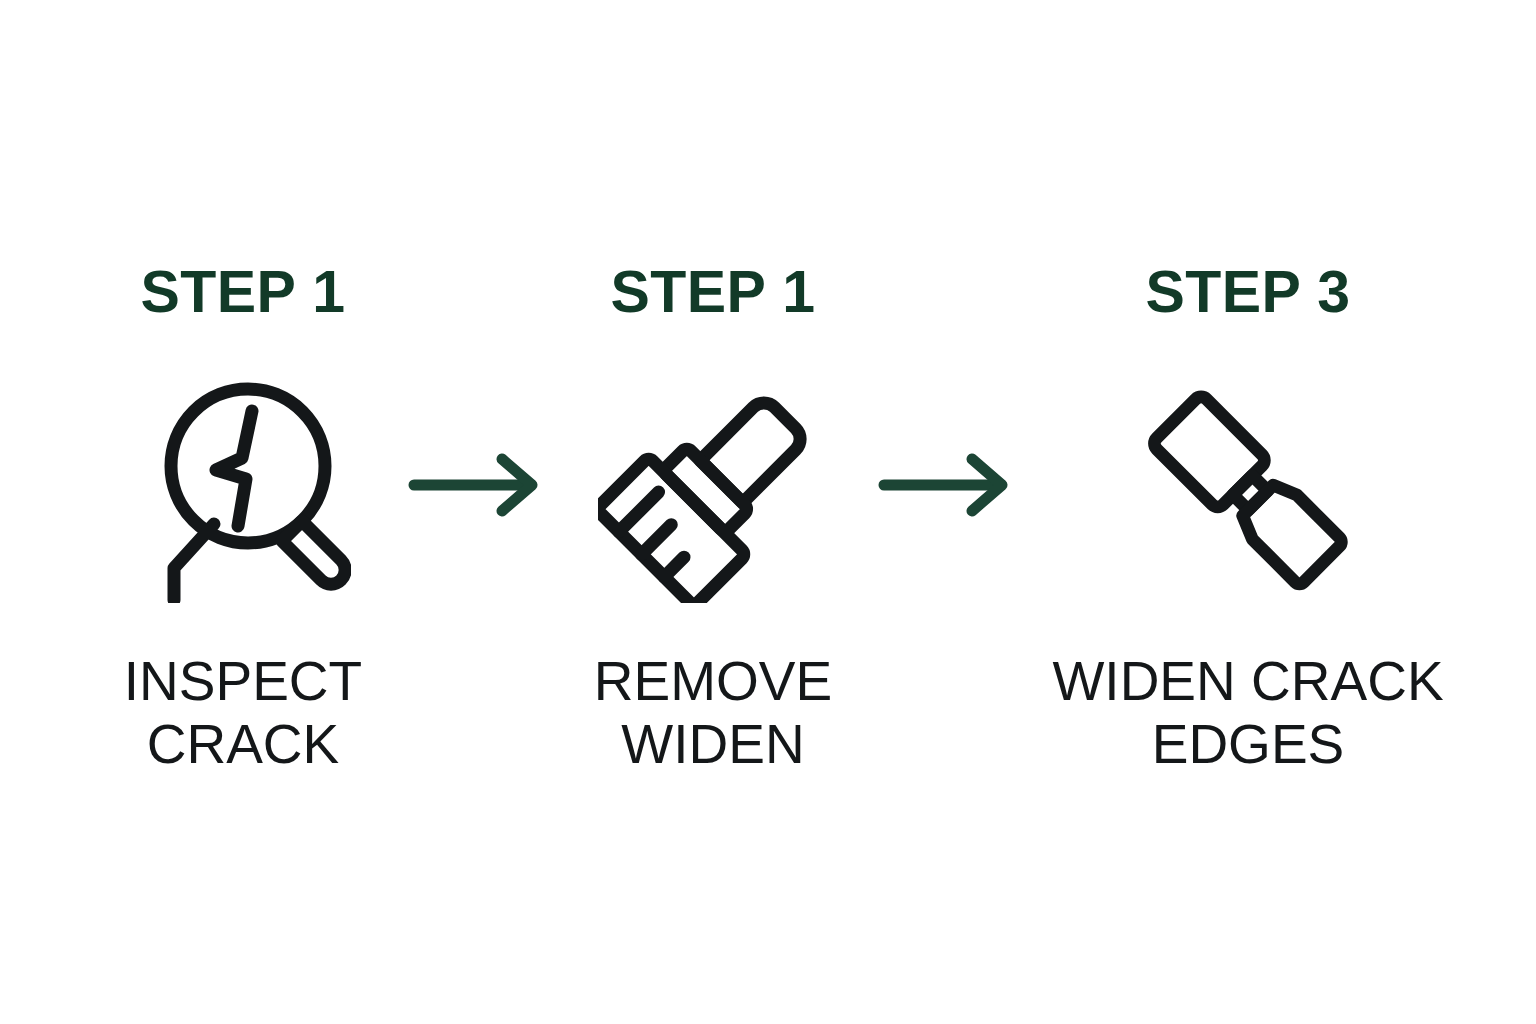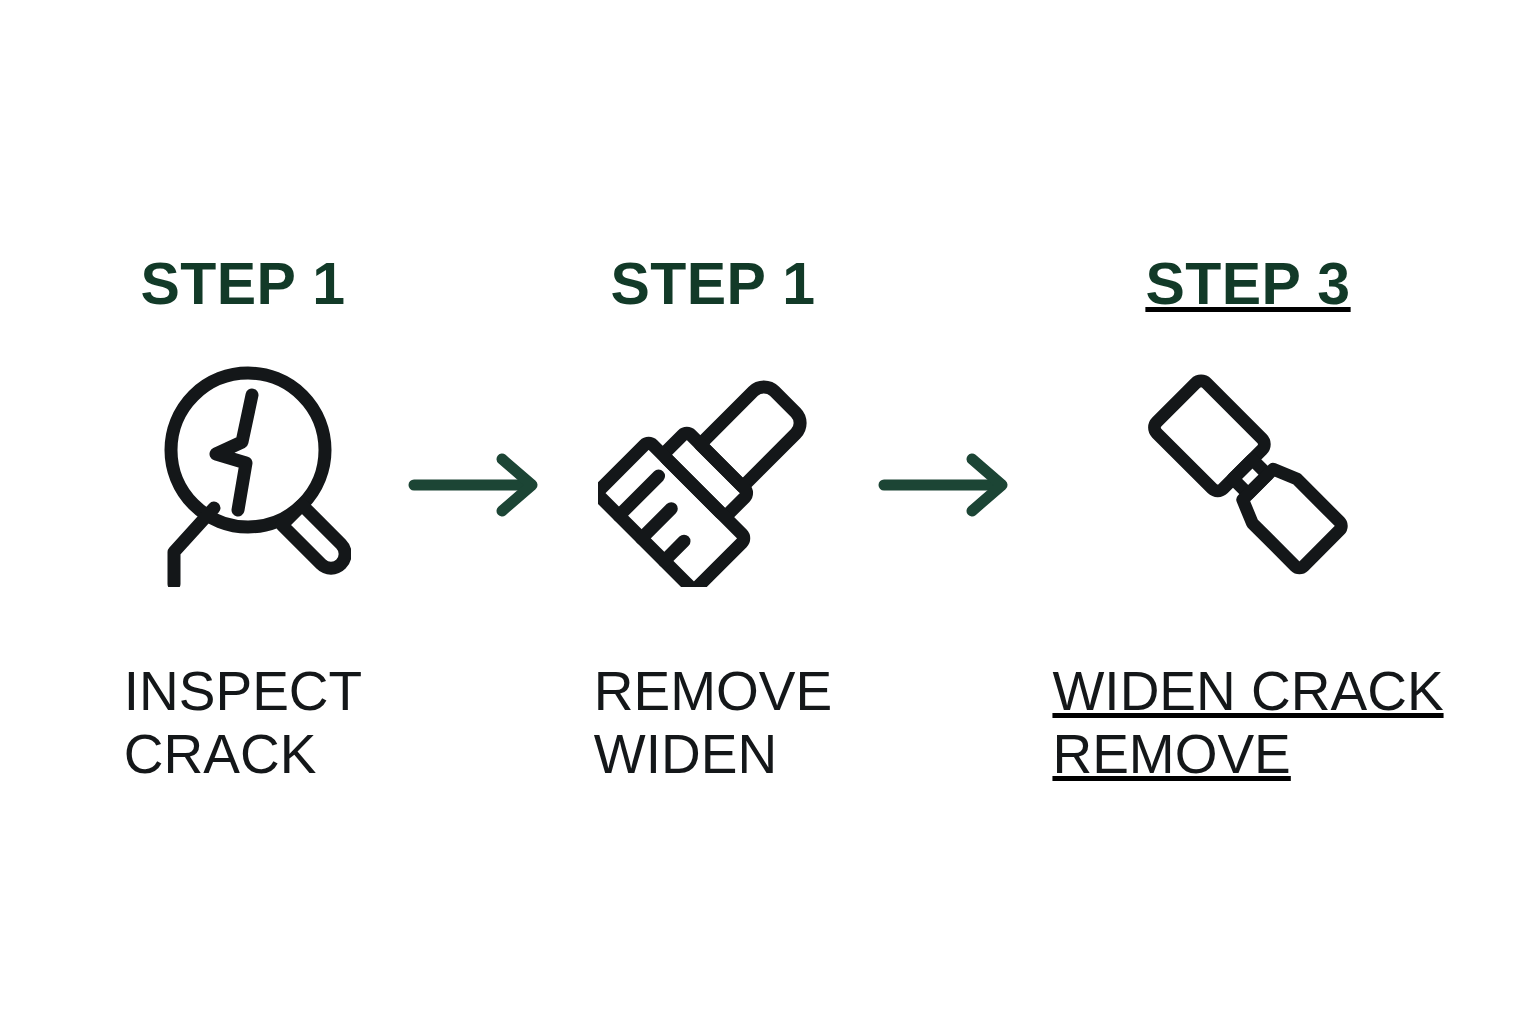--- a/index.html
+++ b/index.html
@@ -46,62 +46,63 @@
   }
 
   .step-heading {
     font-family: "Liberation Sans", sans-serif;
     font-weight: bold;
     font-size: 59px;
     letter-spacing: 0.5px;
     line-height: 1;
     color: #123A28;
     white-space: nowrap;
-    margin: 0;
+    margin: 8px;
     text-align: center;
   }
 
   .step-icon {
     margin-top: 40px;
     width: 240px;
     height: 240px;
     display: flex;
     align-items: center;
     justify-content: center;
   }
 
   .step-icon svg {
     display: block;
   }
 
   .step-label {
-    margin-top: 66px;
+    margin-top: 40px;
     font-family: "Liberation Sans", sans-serif;
     font-weight: normal;
     font-size: 55px;
     line-height: 1.14;
     color: #141719;
+    text-align: center;
     white-space: pre-line;
   }
 
   .arrow-cell {
     width: 170px;
     flex: 0 0 auto;
     display: flex;
     align-items: center;
     justify-content: center;
     align-self: flex-start;
     margin-top: 170px;
     height: 120px;
   }
 
   .arrow-cell svg { display:block; }
 
   .step-1 { margin-left: 20px; }
-  .step-3 { width: 430px; text-decoration: underline; }
+  .step-3 { width: 430px; }
 </style>
 </head>
 <body>
 
 <div id="canvas">
 
   <div class="steps-row">
 
     <div class="step step-1">
       <div class="step-heading">STEP 1</div>
@@ -171,17 +172,17 @@
             <path d="M94 14 h56 a8 8 0 0 1 8 8 v80 a8 8 0 0 1 -8 8 h-56 a8 8 0 0 1 -8 -8 v-80 a8 8 0 0 1 8 -8 z"></path>
 
             <path d="M108 110 h28 v22 h-28 z"></path>
 
             <path d="M100 132 h44 l10 24 v62 a6 6 0 0 1 -6 6 h-52 a6 6 0 0 1 -6 -6 v-62 z"></path>
           </g>
         </svg>
       </div>
 
       <div class="step-label">WIDEN CRACK
-REMOVE</div>
+EDGES</div>
     </div>
 
   </div>
 </div>
 
 </body></html>

